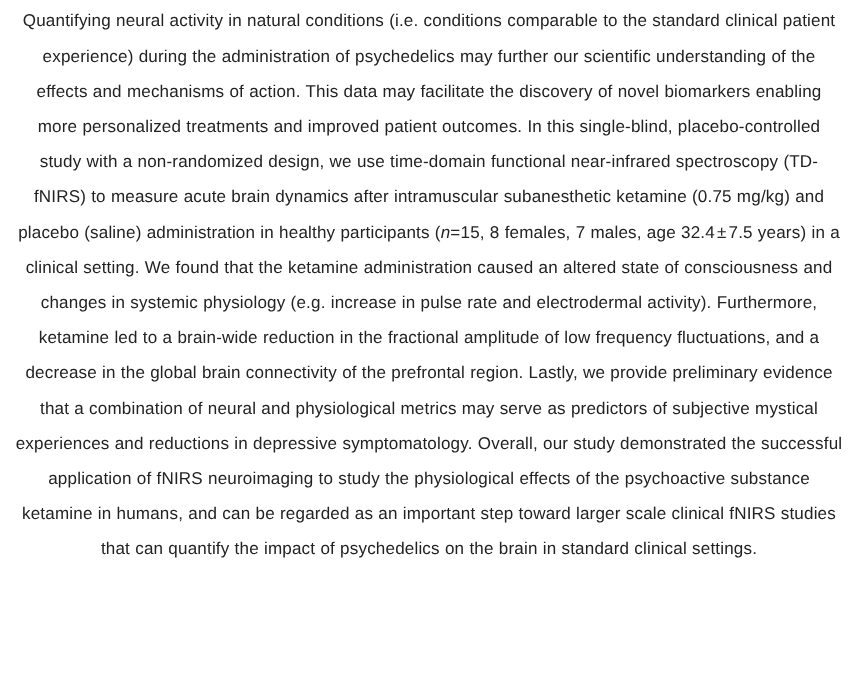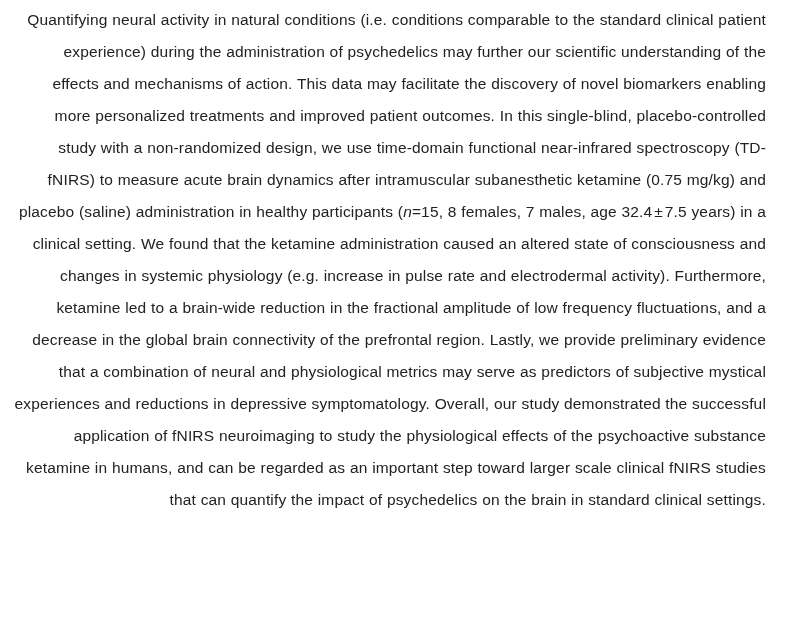--- a/index.html
+++ b/index.html
@@ -22,21 +22,21 @@
     height: 626px;
     background: #ffffff;
     padding: 4px 18px 0 14px;
   }
 
   .abstract-body {
     font-family: "Liberation Sans", sans-serif;
     font-size: 15.5px;
     line-height: 32px;
     color: #222222;
-    text-align: right;
+    text-align: center;
     letter-spacing: 0.01em;
     word-spacing: 0.015em;
     max-width: 752px;
     margin: 0;
     padding: 0;
     hyphens: none;
   }
 
   
   .var-italic {

